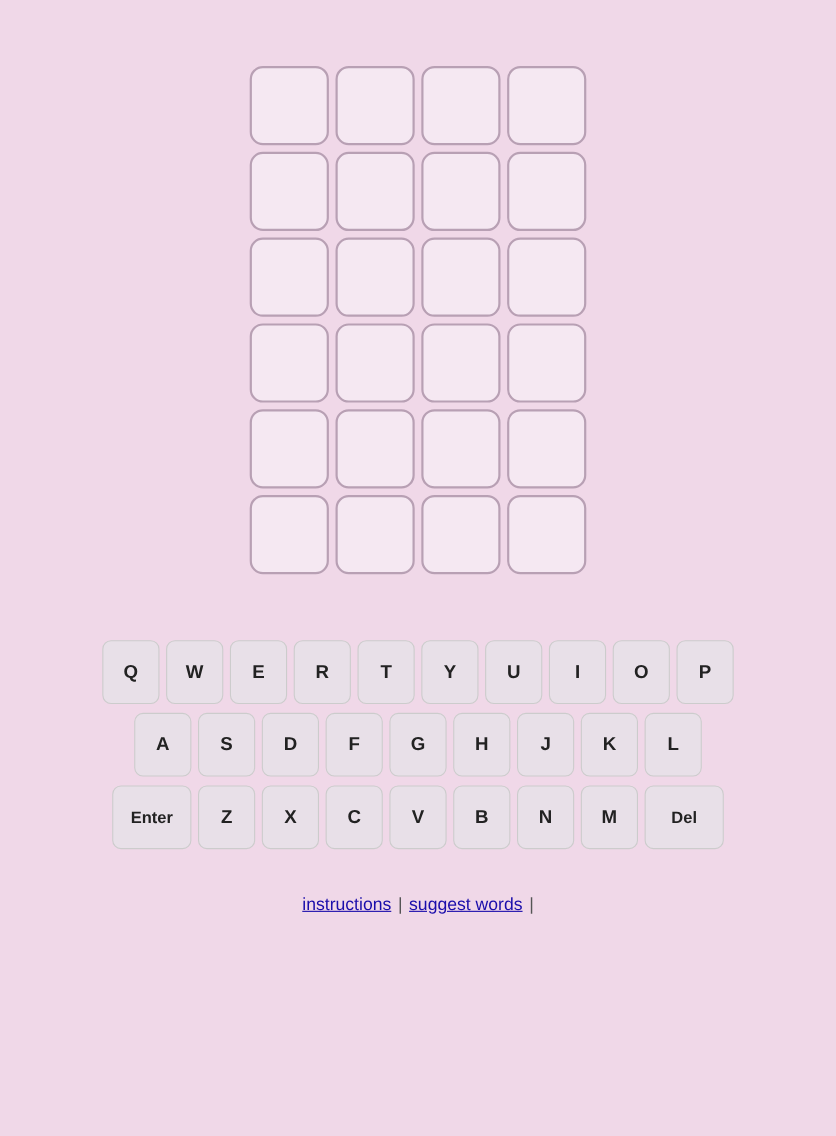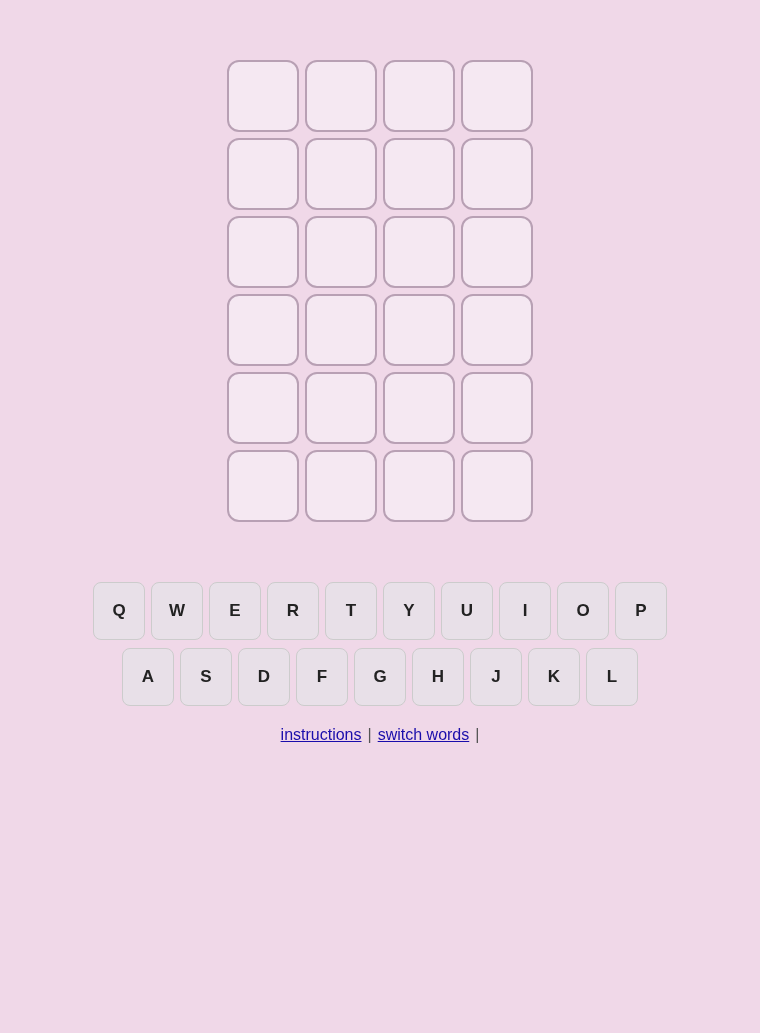--- a/index.html
+++ b/index.html
@@ -100,21 +100,21 @@
       padding: 0 8px;
       user-select: none;
     }
 
     .key-wide {
       min-width: 72px;
       font-size: 15px;
     }
 
     .footer-links {
-      margin-top: 20px;
+      margin-top: 42px;
       font-size: 16px;
       color: #333;
       display: flex;
       align-items: center;
       gap: 6px;
     }
 
     .footer-links a {
       color: #1a0dab;
       text-decoration: underline;
@@ -190,20 +190,31 @@
       <div class="key">A</div>
       <div class="key">S</div>
       <div class="key">D</div>
       <div class="key">F</div>
       <div class="key">G</div>
       <div class="key">H</div>
       <div class="key">J</div>
       <div class="key">K</div>
       <div class="key">L</div>
     </div>
+    <div class="keyboard-row">
+      <div class="key key-wide">Enter</div>
+      <div class="key">Z</div>
+      <div class="key">X</div>
+      <div class="key">C</div>
+      <div class="key">V</div>
+      <div class="key">B</div>
+      <div class="key">N</div>
+      <div class="key">M</div>
+      <div class="key key-wide">Del</div>
+    </div>
   </div>
 
 <div class="footer-links" id="footer-container">
 <a href="#">instructions</a>
     <span> | </span>
-    <a href="#">switch words</a>
+    <a href="#">suggest words</a>
     <span> | </span>
   </div>
 
 </body></html>

